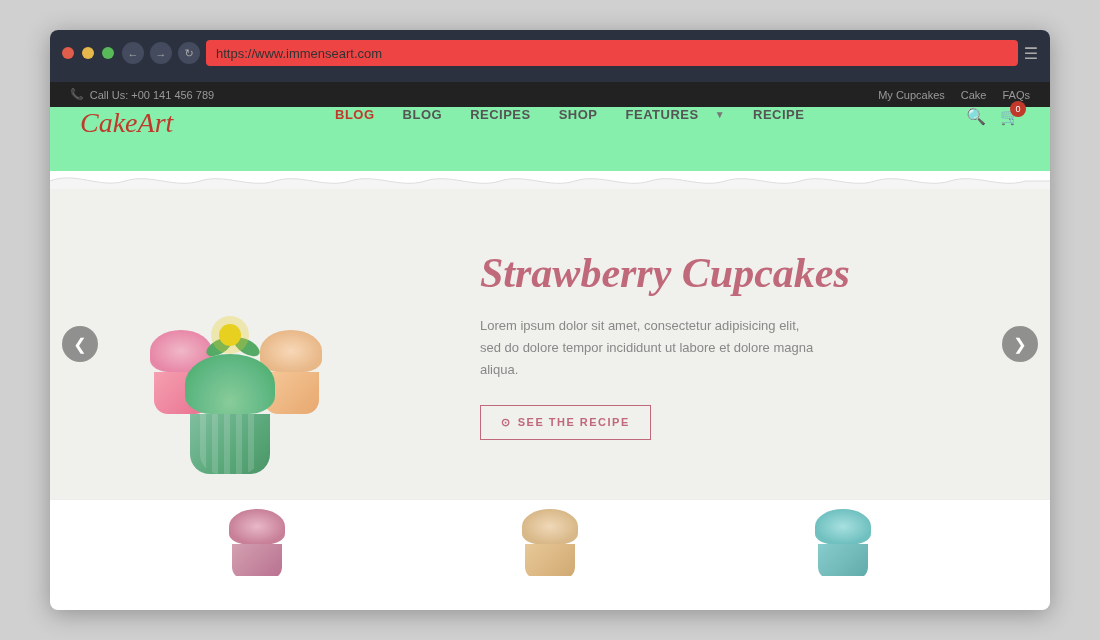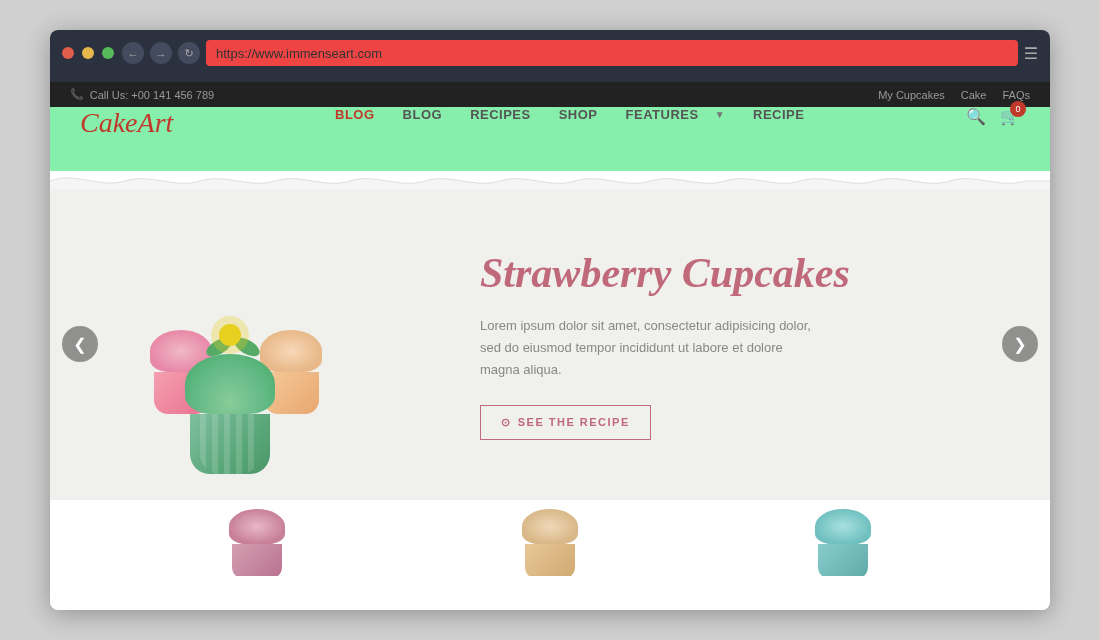--- a/index.html
+++ b/index.html
@@ -399,21 +399,21 @@
               <div style="position:absolute; top:-14px; left:20px; width:28px;height:14px;background:#55aa66;border-radius:50%;transform:rotate(-30deg);z-index:3;"></div>
               <div style="position:absolute; top:-14px; right:14px; width:28px;height:14px;background:#55aa66;border-radius:50%;transform:rotate(30deg);z-index:3;"></div>
               <div class="frosting"></div>
               <div class="cup-body"></div>
             </div>
           </div>
         </div>
 
         <div class="hero-text-area">
           <h1 class="hero-title">Strawberry Cupcakes</h1>
-          <p class="hero-desc">Lorem ipsum dolor sit amet, consectetur adipisicing dolor, sed do eiusmod tempor incididunt ut labore et dolore magna aliqua.</p>
+          <p class="hero-desc">Lorem ipsum dolor sit amet, consectetur adipisicing elit, sed do dolore tempor incididunt ut labore et dolore magna aliqua.</p>
           <button class="recipe-btn">
             <span>⊙</span>
             <span>SEE THE RECIPE</span>
           </button>
         </div>
       </div>
 
       <button class="slider-arrow right">❯</button>
     </div>
 

